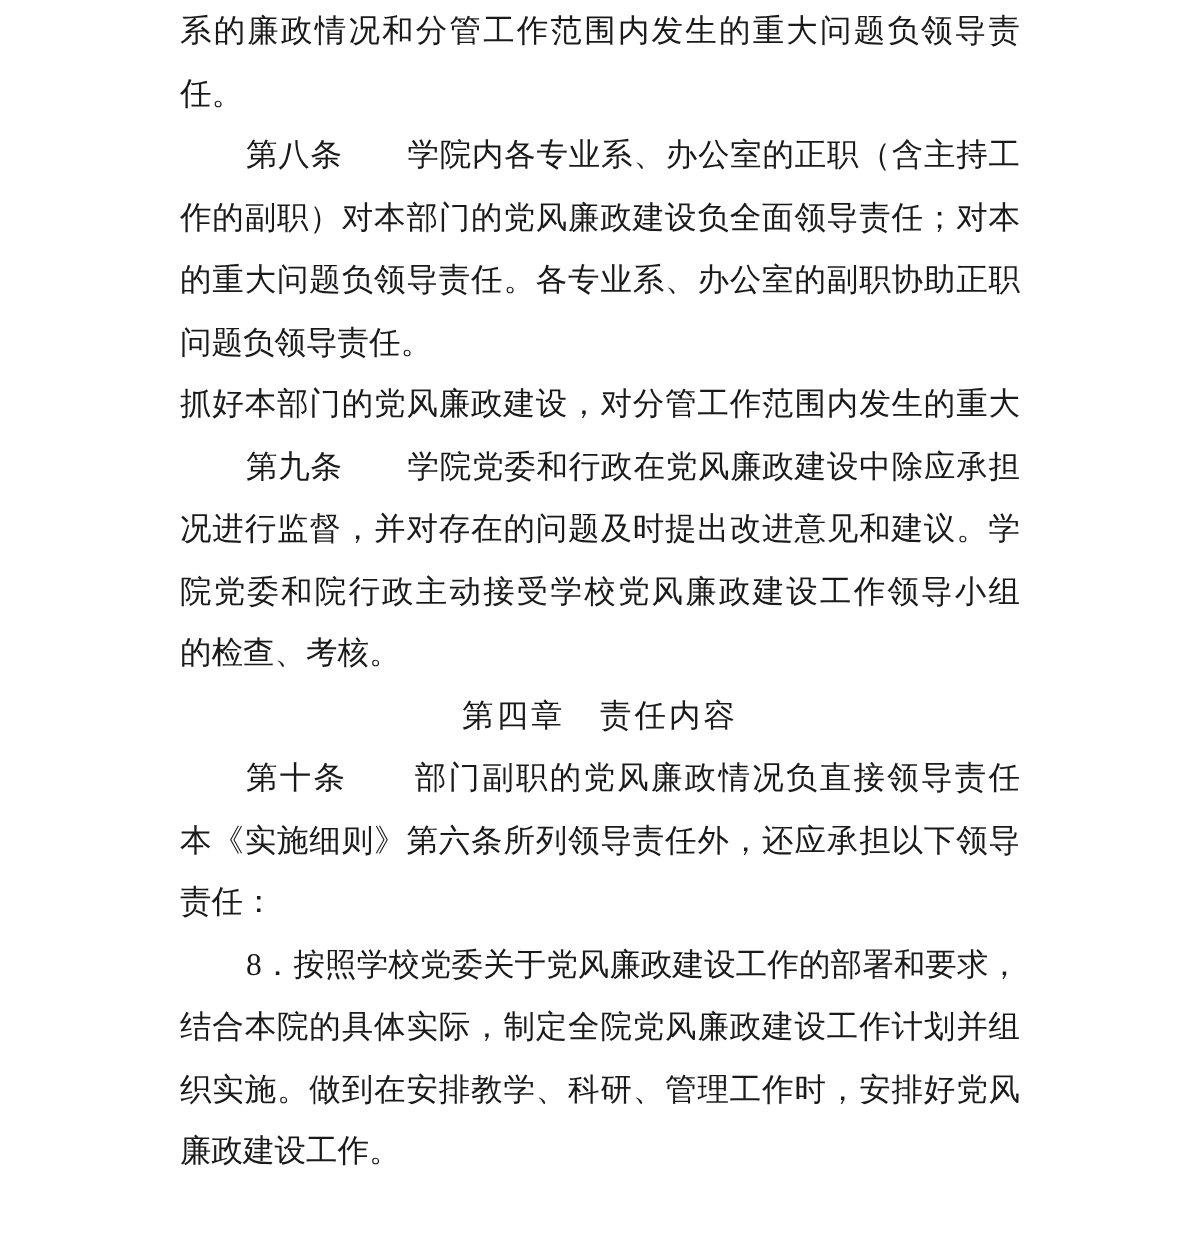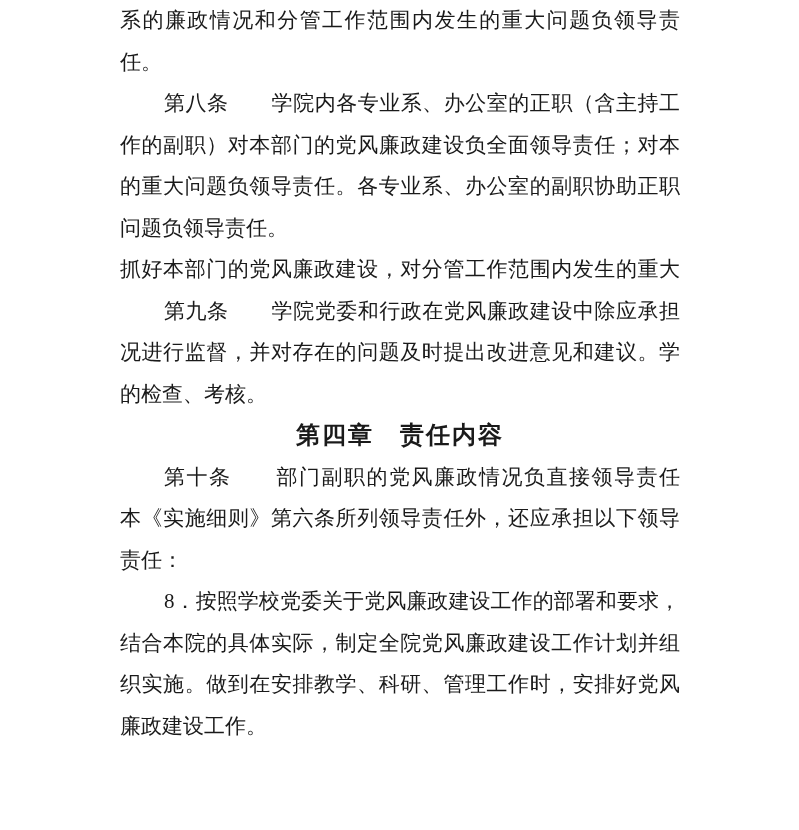--- a/index.html
+++ b/index.html
@@ -35,39 +35,40 @@
     text-justify: inter-character;
   }
   
   .line.i {
     padding-left: 44px;
   }
   
   .line.h {
     text-align: center;
     text-align-last: center;
-    font-weight: bold;
+    font-weight: normal;
     letter-spacing: 2px;
-    font-size: 24px;
+    font-size: 21px;
   }
 </style>
 </head>
 <body>
 
 <div class="page">
   <div class="textblock">
       <div class="line j">系的廉政情况和分管工作范围内发生的重大问题负领导责</div>
       <div class="line">任。</div>
       <div class="line j i">第八条　　学院内各专业系、办公室的正职（含主持工</div>
       <div class="line j">作的副职）对本部门的党风廉政建设负全面领导责任；对本</div>
       <div class="line j">的重大问题负领导责任。各专业系、办公室的副职协助正职</div>
       <div class="line">问题负领导责任。</div>
       <div class="line j">抓好本部门的党风廉政建设，对分管工作范围内发生的重大</div>
       <div class="line j i">第九条　　学院党委和行政在党风廉政建设中除应承担</div>
       <div class="line j">况进行监督，并对存在的问题及时提出改进意见和建议。学</div>
+      <div class="line j">院党委和院行政主动接受学校党风廉政建设工作领导小组</div>
       <div class="line">的检查、考核。</div>
       <div class="line h">第四章　责任内容</div>
       <div class="line j i">第十条　　部门副职的党风廉政情况负直接领导责任</div>
       <div class="line j">本《实施细则》第六条所列领导责任外，还应承担以下领导</div>
       <div class="line">责任：</div>
       <div class="line j i">8．按照学校党委关于党风廉政建设工作的部署和要求，</div>
       <div class="line j">结合本院的具体实际，制定全院党风廉政建设工作计划并组</div>
       <div class="line j">织实施。做到在安排教学、科研、管理工作时，安排好党风</div>
       <div class="line">廉政建设工作。</div>
     </div>

